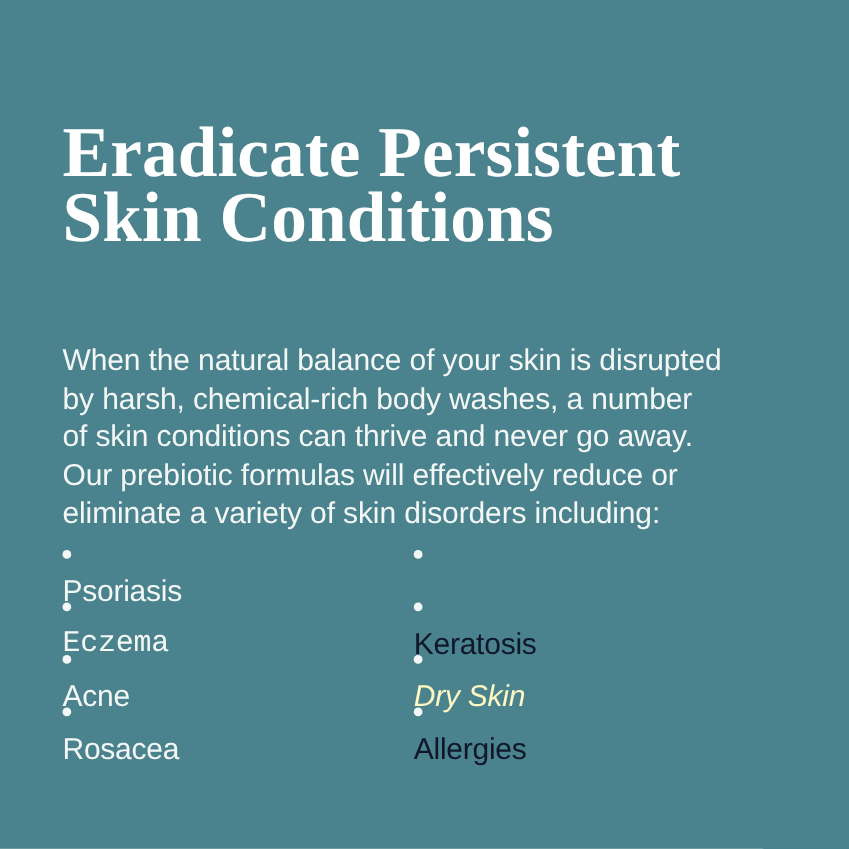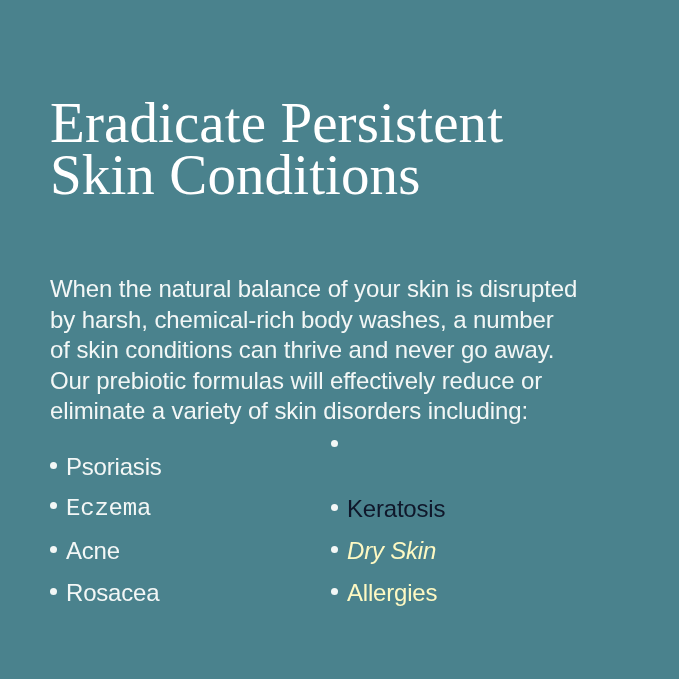--- a/index.html
+++ b/index.html
@@ -24,21 +24,21 @@
   }
 
   
   .heading {
     position: absolute;
     left: 50px;
     top: 97px;
     width: 590px;
     margin: 0;
     font-family: "Liberation Serif", "DejaVu Serif", serif;
-    font-weight: 400;
+    font-weight: 700;
     font-size: 57px;
     line-height: 52px;
     letter-spacing: 0.1px;
     color: #FFFFFF;
     white-space: pre-line;
   }
 
   
   .body-copy {
     position: absolute;
@@ -70,21 +70,21 @@
     display: flex;
     flex-direction: column;
     gap: 0;
   }
 
   .conditions-col.col-left  { width: 281px; }
   .conditions-col.col-right { width: 299px; }
 
   .condition-item {
     display: flex;
-    flex-direction: row;
+    flex-direction: column;
     align-items: baseline;
     height: 42px;
     line-height: 42px;
   }
 
   .bullet-dot {
     flex: 0 0 auto;
     width: 7px;
     height: 7px;
     border-radius: 50%;
@@ -145,19 +145,19 @@
       <div class="condition-item">
         <span class="bullet-dot" style="background: rgb(243, 247, 246);"></span>
         <span class="condition-label" style="color: #0f172a;">Keratosis</span>
       </div>
       <div class="condition-item">
         <span class="bullet-dot" style="background: rgb(243, 247, 246);"></span>
         <span class="condition-label" style="color: #fef9c3; font-style: italic;">Dry Skin</span>
       </div>
       <div class="condition-item">
         <span class="bullet-dot" style="background: rgb(243, 247, 246);"></span>
-        <span class="condition-label" style="color: #fef9c3;">Allergies</span>
+        <span class="condition-label" style="color: #0f172a;">Allergies</span>
       </div>
     </div>
 
   </div>
 
 </div>
 
 </body></html>

